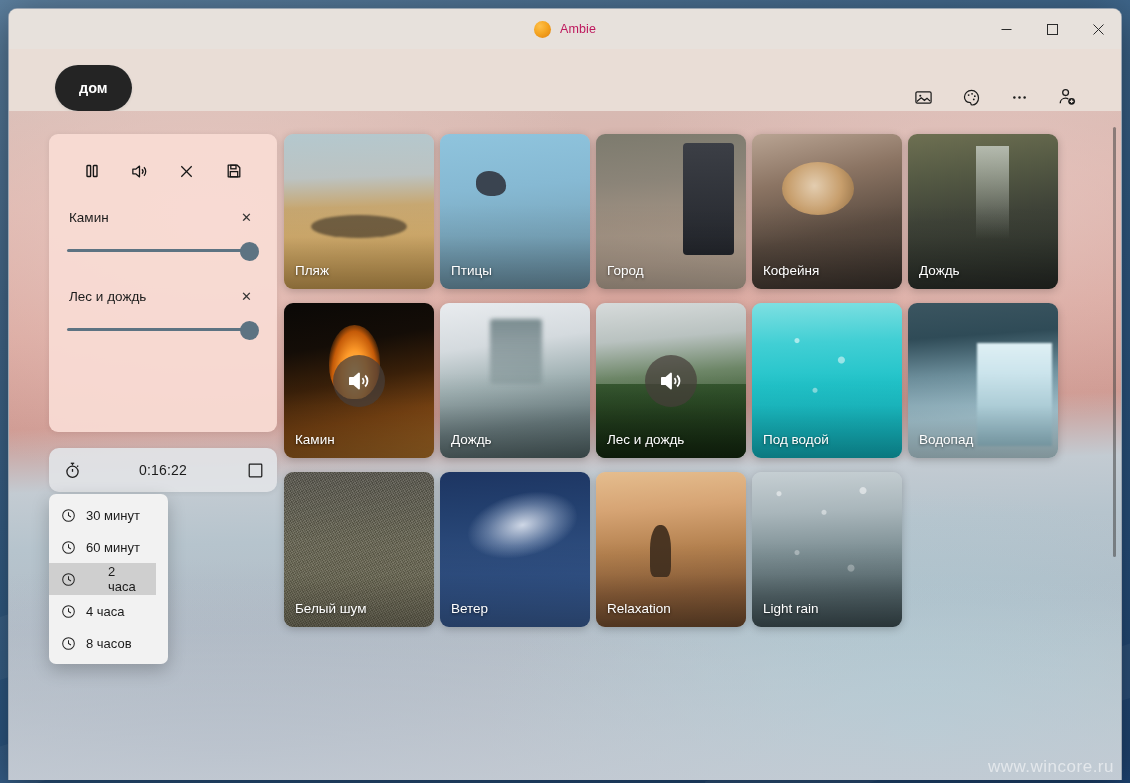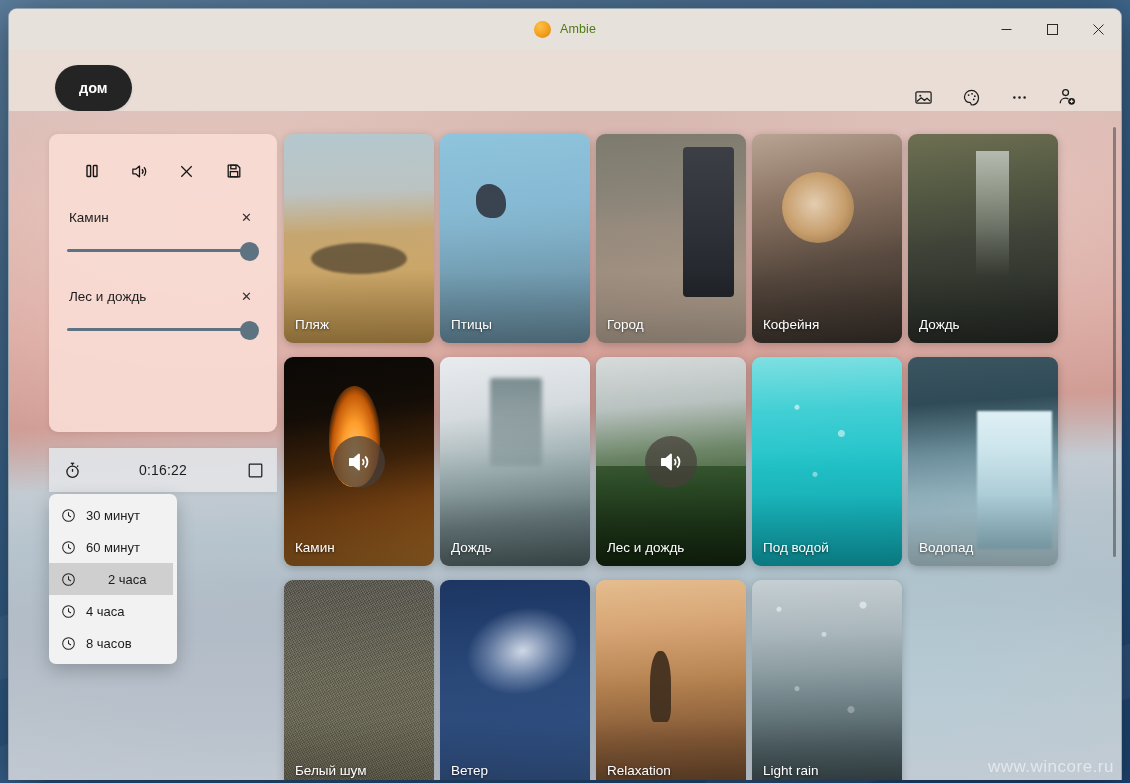--- a/index.html
+++ b/index.html
@@ -37,21 +37,21 @@
     flex: 0 0 40px;
   }
   .title-center {
     position: absolute; left: 0; right: 0; top: 0; bottom: 0;
     display: flex; align-items: center; justify-content: center; gap: 9px;
   }
   .app-logo {
     width: 17px; height: 17px; border-radius: 50%;
     background: radial-gradient(circle at 35% 30%, #ffc04a 0%, #f5a623 45%, #e07f0a 100%);
   }
-  .app-title { font-size: 12.5px; color: #4d7c0f; letter-spacing: .1px; }
+  .app-title { font-size: 12.5px; color: #be185d; letter-spacing: .1px; }
   .wincontrols {
     position: absolute; right: 0; top: 0; height: 40px; display: flex;
   }
   .wc {
     width: 46px; height: 40px; display: flex; align-items: center; justify-content: center;
     color: #2a2a2a; font-size: 11px; cursor: default;
   }
   .wc svg { display:block; }
 
   
@@ -154,56 +154,56 @@
   .slider-thumb {
     position: absolute; right: 0; top: 1px;
     width: 19px; height: 19px; border-radius: 50%;
     background: #5d7382; cursor: default;
   }
 
   
   .timer-panel {
     margin-top: 16px;
     background: rgba(225,227,230,0.93);
-    border-radius: 0; height: 44px;
+    border-radius: 10px; height: 44px;
     display: flex; align-items: center; padding: 0 14px;
     box-shadow: 0 1px 5px rgba(0,0,0,0.08);
   }
   .timer-icon { width: 26px; color: #1c1c1c; display:flex; align-items:center; }
   .timer-value {
     flex: 1; text-align: center; font-size: 14px; color: #1b1b1b;
     letter-spacing: .2px;
   }
   .timer-stop { width: 26px; display: flex; justify-content: flex-end; color: #1c1c1c; }
 
   .timer-menu {
-    margin-top: 2px; width: 128px;
+    margin-top: 2px; width: 119px;
     background: #f2f2f2;
     border-radius: 7px;
     box-shadow: 0 6px 18px rgba(0,0,0,0.22);
-    padding: 5px 4px 5px 0;
+    padding: 5px 12px 5px 0;
     overflow: hidden;
   }
   .tm-item {
     height: 32px; display: flex; align-items: center; gap: 10px;
     padding: 0 12px; font-size: 13px; color: #1b1b1b; cursor: default;
   }
   .tm-item.selected { background: #cfcfcf; gap: 32px; }
   .tm-ic { width: 15px; height: 15px; color: #222; display: flex; align-items: center; }
 
   
   .grid {
     position: absolute; left: 275px; top: 0; right: 18px;
     display: grid;
     grid-template-columns: repeat(5, 150px);
     gap: 14px 6px;
     padding-top: 0;
   }
   .card {
-    position: relative; width: 150px; height: 209px;
+    position: relative; width: 150px; height: 155px;
     border-radius: 9px; overflow: hidden; cursor: default;
     box-shadow: 0 2px 8px rgba(0,0,0,0.22);
   }
   .card-label {
     position: absolute; left: 11px; bottom: 11px;
     color: #ffffff; font-size: 13.5px;
     text-shadow: 0 1px 3px rgba(0,0,0,0.6);
     z-index: 3;
   }
   .card-shade {

